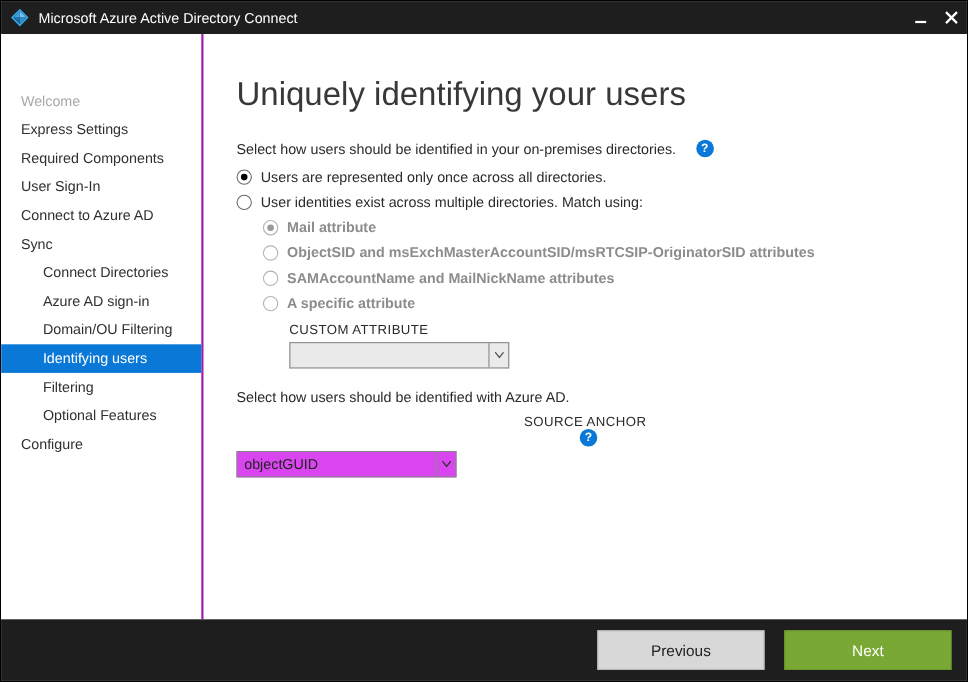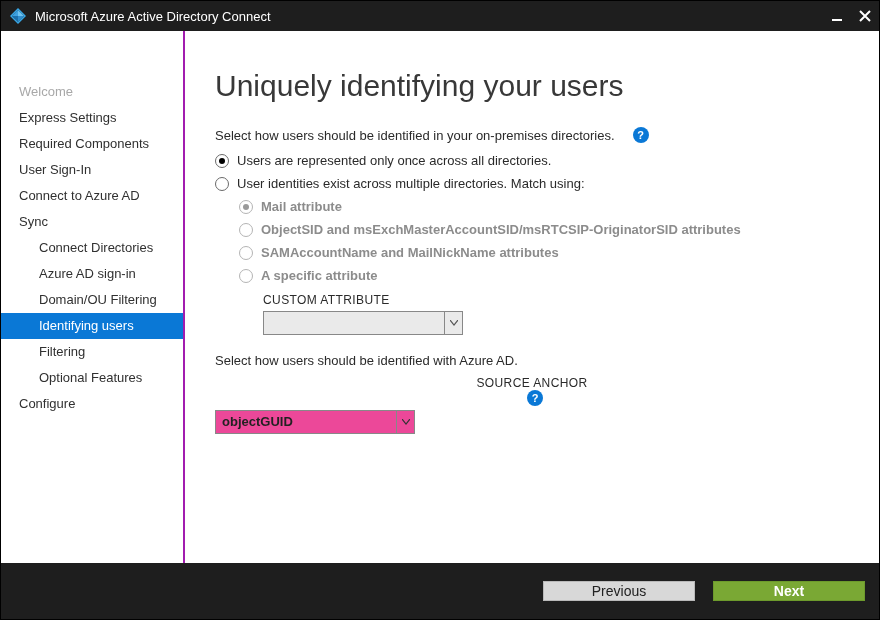--- a/index.html
+++ b/index.html
@@ -25,30 +25,30 @@
   .radio-row.sub { padding-left:24px; color:#8c8c8c;font-weight:bold; }
   .radio-row.sub .lbl { }
   .radio-row .lbl { }
   .radio { width:14px; height:14px; border:1px solid #6a6a6a; border-radius:50%; display:inline-flex; align-items:center; justify-content:center; background:#fff; }
   .radio.selected::after { content:""; width:6px; height:6px; background:#000; border-radius:50%; }
   .radio.disabled { border-color:#b4b4b4; }
   .radio.disabled.selected::after { background:#9a9a9a; }
   .custom-block { padding-left:48px; margin-top:6px; margin-bottom:18px; }
   .field-label { font-size:12px; letter-spacing:0.4px; color:#2a2a2a; margin-bottom:4px; }
   .combo { display:flex; width:200px; height:24px; border:1px solid #888; background:#eaeaea; }
-  .combo.enabled { background:#ec4899;font-weight:bold; }
+  .combo.enabled { background:#d946ef; }
   .combo .combo-text { flex:1; padding:3px 6px; font-size:13px; color:#222; }
   .combo .combo-btn { width:18px; border-left:1px solid #888; display:flex; align-items:center; justify-content:center; }
   .combo .combo-btn svg { width:8px; height:6px; }
   .section2-intro { margin:10px 0 8px 0; }
   .source-block { }
   .footer { height:56px; background:#1e1e1e; display:flex; align-items:center; justify-content:flex-end; padding:0 14px; gap:18px; }
-  .btn { width:152px; height:20px; font-size:14px; border:1px solid transparent; cursor:pointer; display:flex; align-items:center; justify-content:center; }
+  .btn { width:152px; height:36px; font-size:14px; border:1px solid transparent; cursor:pointer; display:flex; align-items:center; justify-content:center; }
   .btn.prev { background:#d8d8d8; color:#222; border-color:#b9b9b9; }
-  .btn.next { background:#7aa834; color:#fff; border-color:#6d9a2c;font-weight:bold; }
+  .btn.next { background:#7aa834; color:#fff; border-color:#6d9a2c; }
 </style>
 </head>
 <body>
 
 <div class="window">
 
   <div class="titlebar">
     <div class="logo">
       <svg viewBox="0 0 18 18" width="18" height="18">
         <rect x="0" y="0" width="18" height="18" fill="none"></rect>

